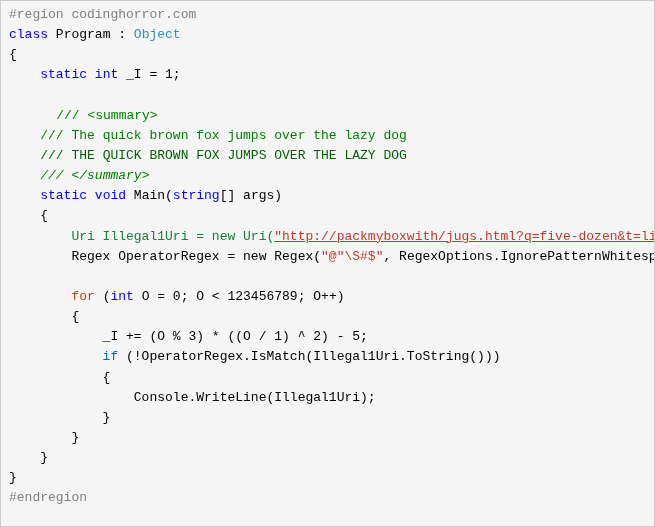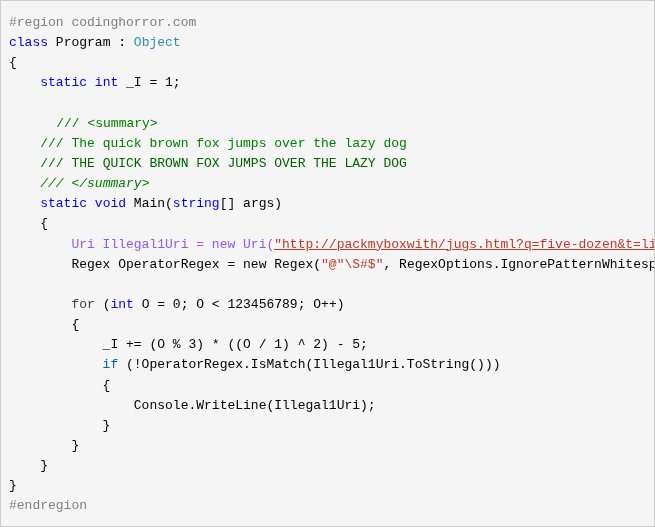--- a/index.html
+++ b/index.html
@@ -6,21 +6,21 @@
     body {
       background: #f0f0f0;
       font-family: 'Courier New', Courier, monospace;
       font-size: 13px;
       line-height: 1.55;
     }
     .code-container {
       background: #f5f5f5;
       width: 655px;
       min-height: 527px;
-      padding: 12px 8px 8px 8px;
+      padding: 4px 8px 8px 8px;
       border: 1px solid #ccc;
       overflow: auto;
     }
     .line {
       white-space: pre;
       display: block;
     }
   </style>
 </head>
 <body>
@@ -30,24 +30,24 @@
     <span class="line"><span style="color: rgb(0, 0, 255);">class</span><span style="color: rgb(0, 0, 0);"> </span><span style="color: rgb(0, 0, 0);">Program</span><span style="color: rgb(0, 0, 0);"> : </span><span style="color: rgb(43, 145, 175);">Object</span></span>
     <span class="line"><span style="color: rgb(0, 0, 0);">{</span></span>
     <span class="line"><span style="color: rgb(0, 0, 255);">    static</span><span style="color: rgb(0, 0, 0);"> </span><span style="color: rgb(0, 0, 255);">int</span><span style="color: rgb(0, 0, 0);"> _I = 1;</span></span>
     <span class="line">&nbsp;</span>
     <span class="line"><span style="color: rgb(0, 0, 0);">    </span><span style="color: rgb(0, 128, 0); margin-left: 16px;">/// &lt;summary&gt;</span></span>
     <span class="line"><span style="color: rgb(0, 0, 0);">    </span><span style="color: rgb(0, 128, 0);">/// The quick brown fox jumps over the lazy dog</span></span>
     <span class="line"><span style="color: rgb(0, 0, 0);">    </span><span style="color: rgb(0, 100, 0);">/// THE QUICK BROWN FOX JUMPS OVER THE LAZY DOG</span></span>
     <span class="line"><span style="color: rgb(0, 0, 0);">    </span><span style="color: rgb(0, 128, 0); font-style: italic;">/// &lt;/summary&gt;</span></span>
     <span class="line"><span style="color: rgb(0, 0, 255);">    static</span><span style="color: rgb(0, 0, 0);"> </span><span style="color: rgb(0, 0, 255);">void</span><span style="color: rgb(0, 0, 0);"> Main(</span><span style="color: rgb(0, 0, 255); margin-top: 44px;">string</span><span style="color: rgb(0, 0, 0);">[] args)</span></span>
     <span class="line"><span style="color: rgb(0, 0, 0);">    {</span></span>
-    <span class="line"><span style="color: #8b5cf6;">        Uri Illegal1Uri = new Uri(</span><span style="color: rgb(192, 57, 43); text-decoration: underline;">"http://packmyboxwith/jugs.html?q=five-dozen&amp;t=liquor"</span></span>
+    <span class="line"><span style="color: #15803d;">        Uri Illegal1Uri = new Uri(</span><span style="color: rgb(192, 57, 43); text-decoration: underline;">"http://packmyboxwith/jugs.html?q=five-dozen&amp;t=liquor"</span></span>
     <span class="line"><span style="color: rgb(0, 0, 0);">        Regex OperatorRegex = new Regex(</span><span style="color: rgb(192, 57, 43);">"@"\S#$"</span><span style="color: rgb(0, 0, 0);">, RegexOptions.IgnorePatternWhitespace);</span></span>
     <span class="line">&nbsp;</span>
-    <span class="line"><span style="color: #404040; text-align: right;">        for</span><span style="color: rgb(0, 0, 0);"> (</span><span style="color: rgb(0, 0, 255);">int</span><span style="color: rgb(0, 0, 0);"> O = 0; O &lt; 123456789; O++)</span></span>
+    <span class="line"><span style="color: #c2410c; text-align: right;">        for</span><span style="color: rgb(0, 0, 0);"> (</span><span style="color: rgb(0, 0, 255);">int</span><span style="color: rgb(0, 0, 0);"> O = 0; O &lt; 123456789; O++)</span></span>
     <span class="line"><span style="color: rgb(0, 0, 0);">        {</span></span>
     <span class="line"><span style="color: rgb(0, 0, 0);">            _I += (O % 3) * ((O / 1) ^ 2) - 5;</span></span>
     <span class="line"><span style="color: #0369a1;">            if</span><span style="color: rgb(0, 0, 0); font-family: Liberation Mono, monospace;"> (!OperatorRegex.IsMatch(Illegal1Uri.ToString()))</span></span>
     <span class="line"><span style="color: rgb(0, 0, 0);">            {</span></span>
     <span class="line"><span style="color: rgb(0, 0, 0);">                Console.WriteLine(Illegal1Uri);</span></span>
     <span class="line"><span style="color: rgb(0, 0, 0);">            }</span></span>
     <span class="line"><span style="color: rgb(0, 0, 0);">        }</span></span>
     <span class="line"><span style="color: rgb(0, 0, 0);">    }</span></span>
     <span class="line"><span style="color: rgb(0, 0, 0);">}</span></span>
     <span class="line"><span style="color: rgb(128, 128, 128);">#endregion</span></span>

